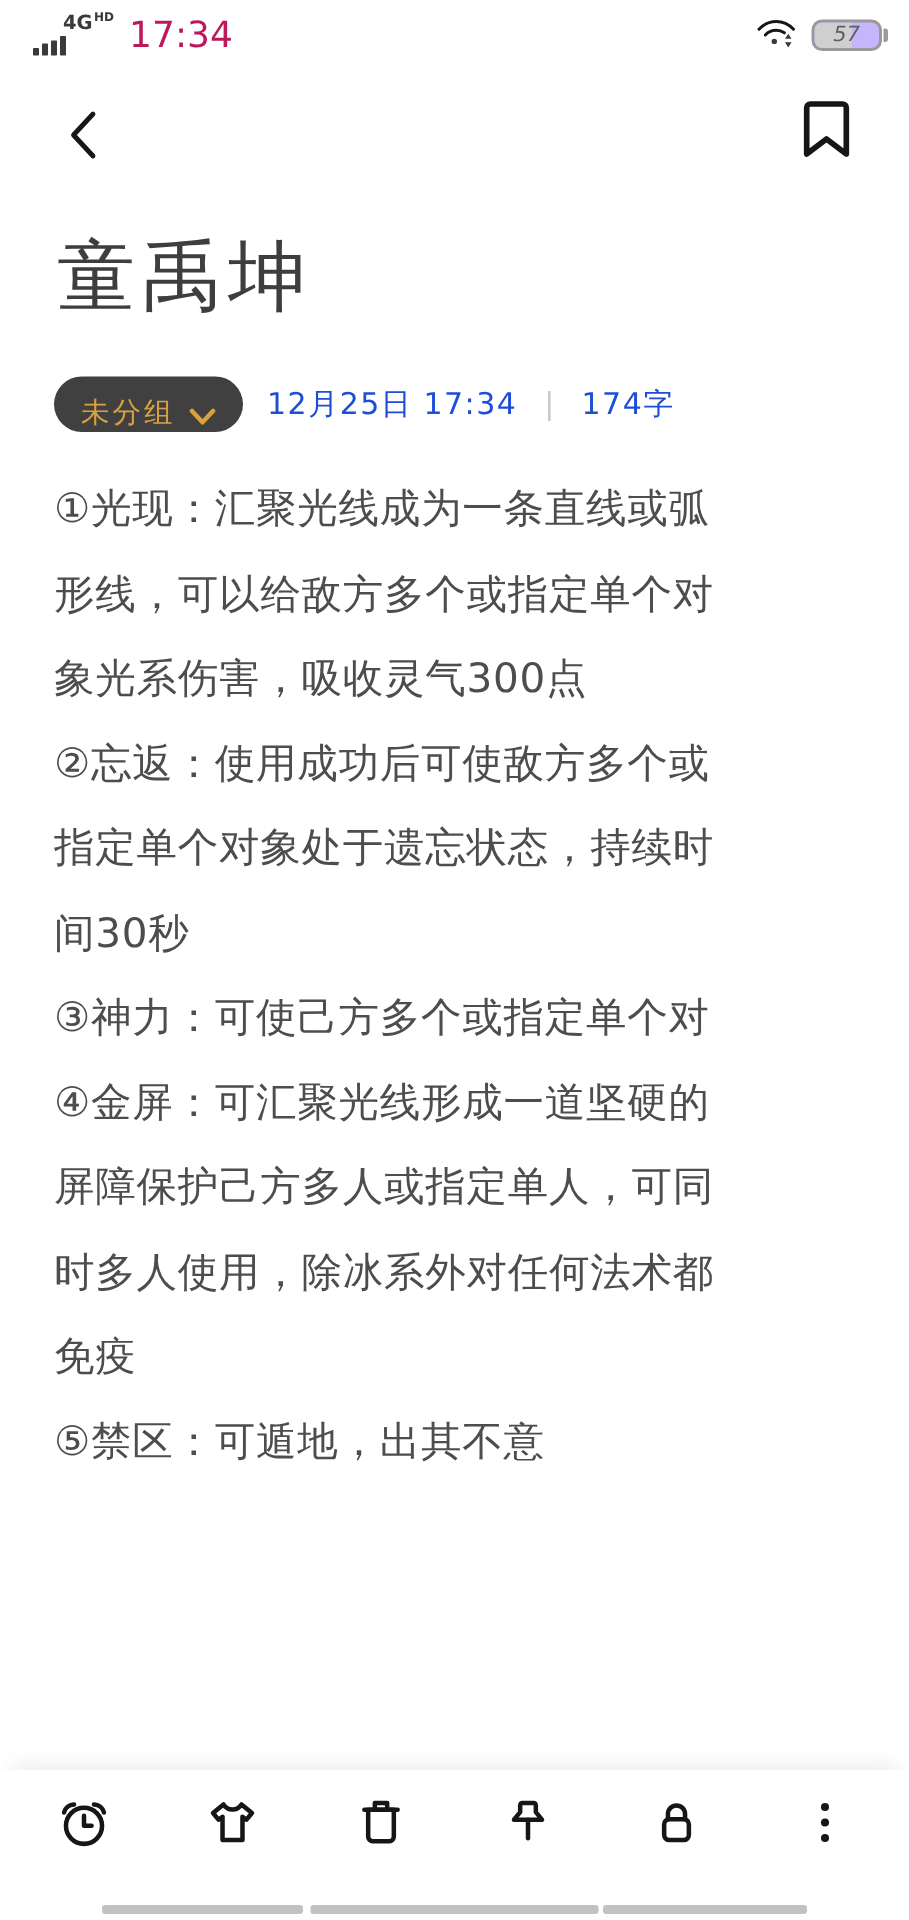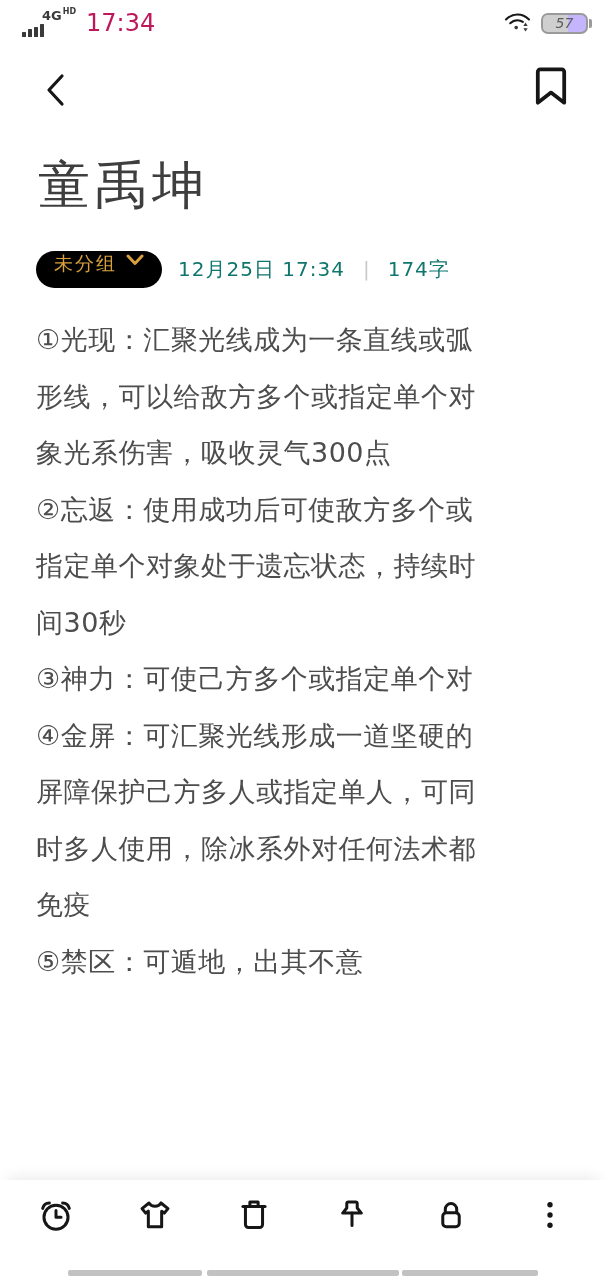--- a/index.html
+++ b/index.html
@@ -51,26 +51,26 @@
   .note-title {
     position: absolute; top: 152px; left: 38px; right: 30px;
     font-size: 52px; color: #3e3e3e; letter-spacing: 5px;
     font-weight: 500; line-height: 1.3;
   }
   .meta-row {
     position: absolute; top: 250px; left: 36px; right: 30px; height: 38px;
     display: flex; align-items: center; gap: 16px;
   }
   .category-badge {
-    display: flex; align-items: flex-start; gap: 9px;
-    background: #000000; border-radius: 19px;
+    display: flex; align-items: flex-end; gap: 9px;
+    background: #404040; border-radius: 19px;
     height: 37px; padding: 0 18px; cursor: pointer;
   }
   .category-label { font-size: 19px; color: #d9a13e; font-weight: 500; letter-spacing: 2px; }
-  .meta-date, .meta-count { font-size: 20px; color: #0f766e; letter-spacing: 1px; }
+  .meta-date, .meta-count { font-size: 20px; color: #1d4ed8; letter-spacing: 1px; }
   .meta-sep { font-size: 20px; color: #c9c9c9; margin: 0 2px; }
 
   
   .note-body {
     position: absolute; top: 312px; left: 36px; right: 26px;
     color: #4d4d4d; font-size: 27px; line-height: 56.5px;
     letter-spacing: 0.5px; cursor: text;
   }
   .note-line { white-space: nowrap; }
 

